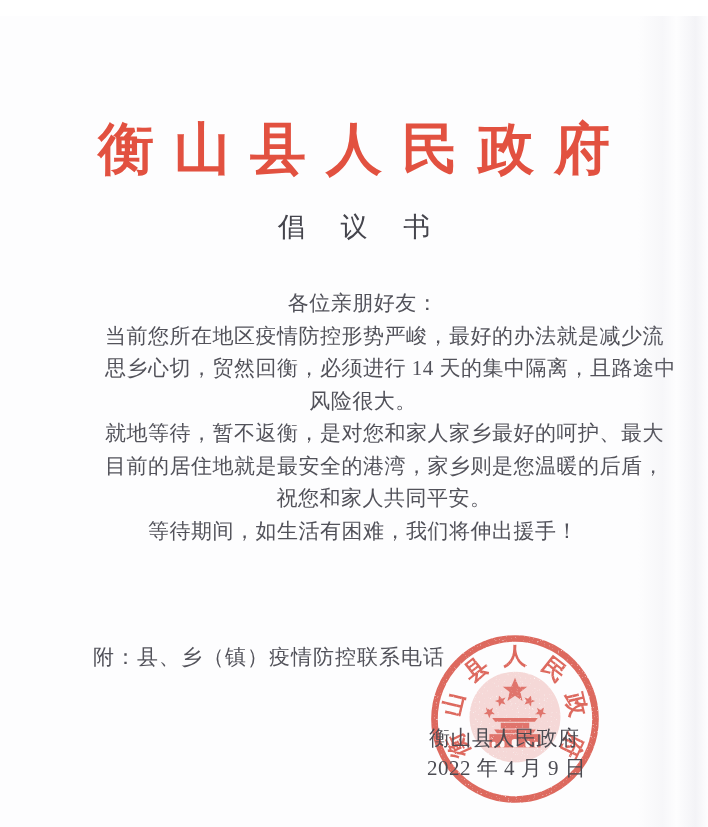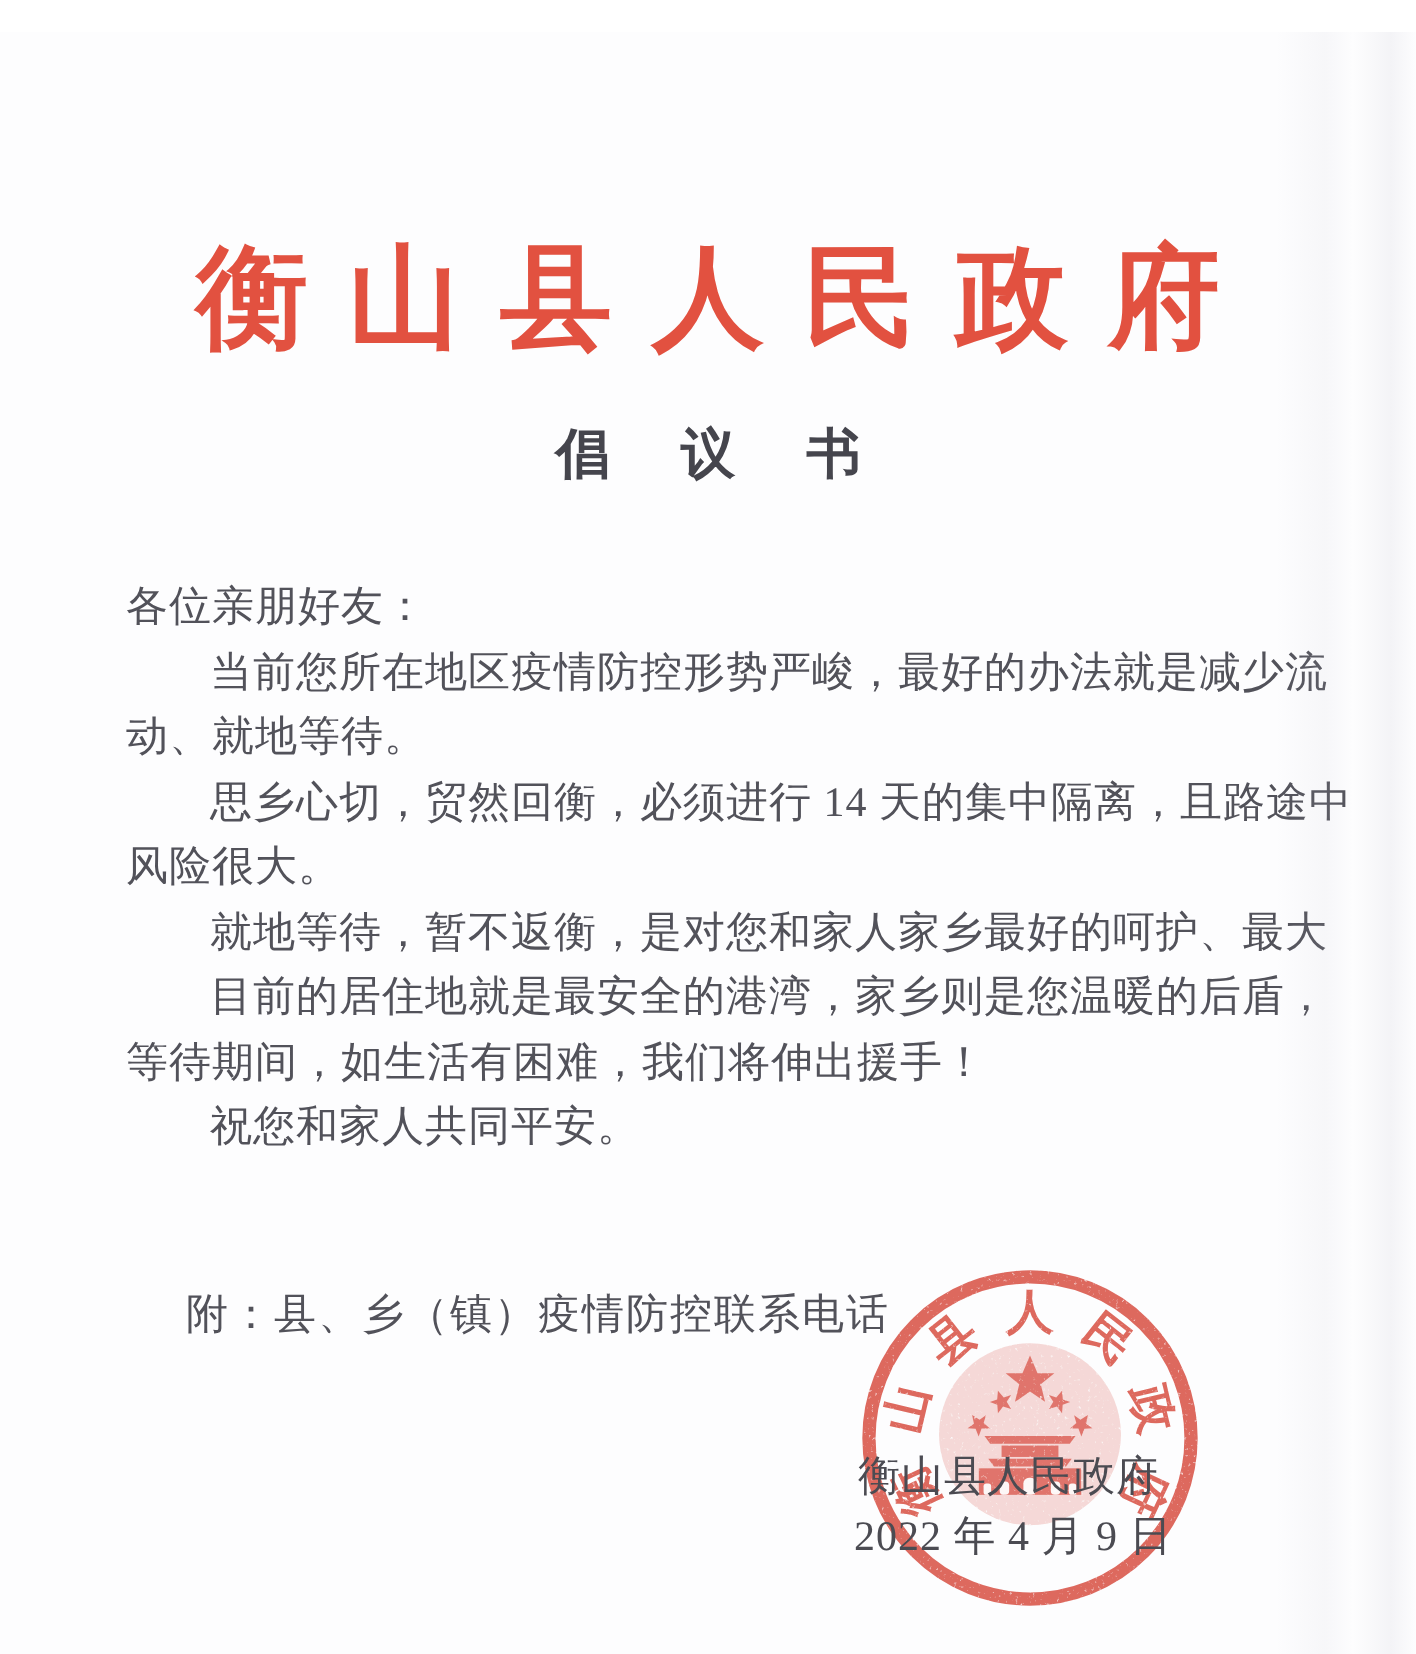--- a/index.html
+++ b/index.html
@@ -17,28 +17,28 @@
     pointer-events:none;
   }
   .doc-title {
     position:absolute; top:96px; left:0; width:708px; margin:0;
     text-align:center; font-size:56px; font-weight:bold;
     letter-spacing:20px; padding-left:20px; box-sizing:border-box;
     color:#e25140; white-space:nowrap;
   }
   .doc-subtitle {
     position:absolute; top:193px; left:0; width:708px; margin:0;
-    text-align:center; font-size:27px; font-weight:700;
+    text-align:center; font-size:27px; font-weight:400;
     word-spacing:29px; color:#45454d; white-space:nowrap;
   }
   .doc-body {
     position:absolute; top:271px; left:63px; width:600px;
     font-size:21px; color:#52525a; letter-spacing:0.5px;
   }
-  .doc-body .line { line-height:32.5px; white-space:nowrap; }
+  .doc-body .line { line-height:32.5px; white-space:nowrap;text-align:center; }
   .doc-body .line.indent { text-indent:42px; }
   .attachment {
     position:absolute; top:627px; left:93px;
     font-size:21px; color:#52525a; letter-spacing:1px; white-space:nowrap;
   }
   .seal {
     position:absolute; left:425px; top:613px; width:180px; height:180px;
     color:#d9554a; opacity:0.88;
   }
   .signature {
@@ -55,27 +55,26 @@
 
 <div class="page">
 
   <h1 class="doc-title">衡山县人民政府</h1>
 
   <h2 class="doc-subtitle">倡 议 书</h2>
 
   <div class="doc-body" id="body-lines">
       <div class="line">各位亲朋好友：</div>
       <div class="line indent">当前您所在地区疫情防控形势严峻，最好的办法就是减少流</div>
-      <div class="line">动、就地等待。</div>
       <div class="line indent">思乡心切，贸然回衡，必须进行 14 天的集中隔离，且路途中</div>
       <div class="line">风险很大。</div>
       <div class="line indent">就地等待，暂不返衡，是对您和家人家乡最好的呵护、最大</div>
       <div class="line indent">目前的居住地就是最安全的港湾，家乡则是您温暖的后盾，</div>
+      <div class="line indent">祝您和家人共同平安。</div>
       <div class="line">等待期间，如生活有困难，我们将伸出援手！</div>
-      <div class="line indent">祝您和家人共同平安。</div>
     </div>
 
   <div class="attachment">附：县、乡（镇）疫情防控联系电话</div>
 
   <svg class="seal" viewBox="-95 -95 190 190" xmlns="http://www.w3.org/2000/svg" aria-hidden="true">
     <defs>
       <path id="star" d="M0,-10 L2.94,-3.09 L9.51,-3.09 L4.19,1.18 L5.88,8.09 L0,4 L-5.88,8.09 L-4.19,1.18 L-9.51,-3.09 L-2.94,-3.09 Z"></path>
       <filter id="stampGrain" x="-20%" y="-20%" width="140%" height="140%">
         <feTurbulence type="fractalNoise" baseFrequency="0.55" numOctaves="3" seed="7" result="n"></feTurbulence>
         <feColorMatrix in="n" type="luminanceToAlpha" result="na"></feColorMatrix>

